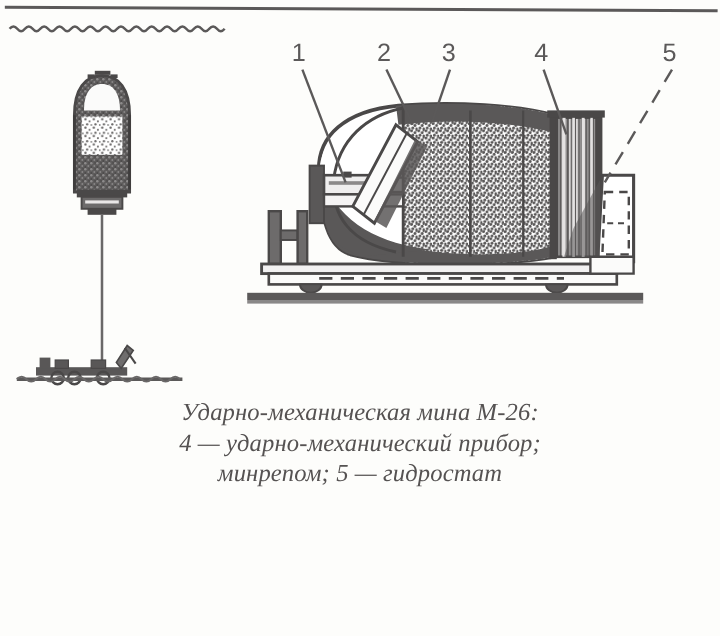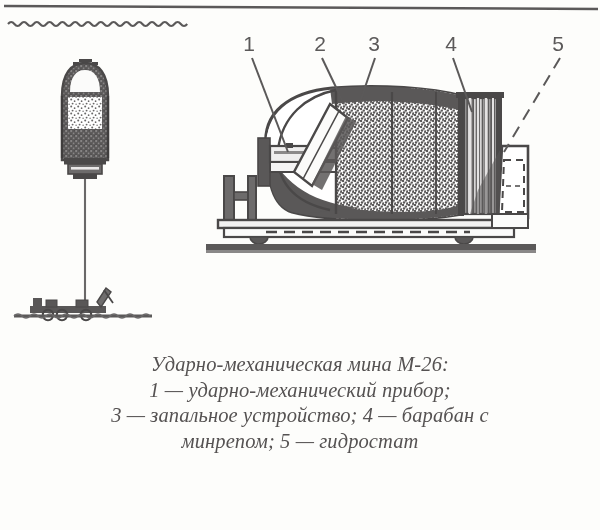--- a/index.html
+++ b/index.html
@@ -11,21 +11,21 @@
     position:relative;
   }
   #page{position:relative;width:600px;height:530px;background:#fdfdfb;}
 
   
   #figure{position:absolute;left:0;top:0;width:600px;height:348px;}
   #figure svg{display:block;}
 
   
   #caption{
-    position:absolute;left:0;top:352px;width:600px;
+    position:absolute;left:0;top:332px;width:600px;
     text-align:center;
     font-style:italic;
     font-size:20.5px;
     line-height:25.5px;
     color:#555252;
     letter-spacing:0.1px;
   }
   #caption .cap-line{white-space:nowrap;display:block;}
 </style>
 </head>
@@ -230,18 +230,17 @@
         <text x="320" y="51">2</text>
         <text x="374" y="51">3</text>
         <text x="451" y="51">4</text>
         <text x="558" y="51">5</text>
       </g>
     </svg>
   </div>
 
   <div id="caption">
     <span class="cap-line">Ударно-механическая мина М-26:</span>
-    <span class="cap-line">1 — ударно-механический прибор;</span>
-    <span class="cap-line">3 — запальное устройство; 4 — барабан с</span>
+    <span class="cap-line">4 — ударно-механический прибор;</span>
     <span class="cap-line">минрепом; 5 — гидростат</span>
   </div>
 
 </div>
 
 </body></html>

